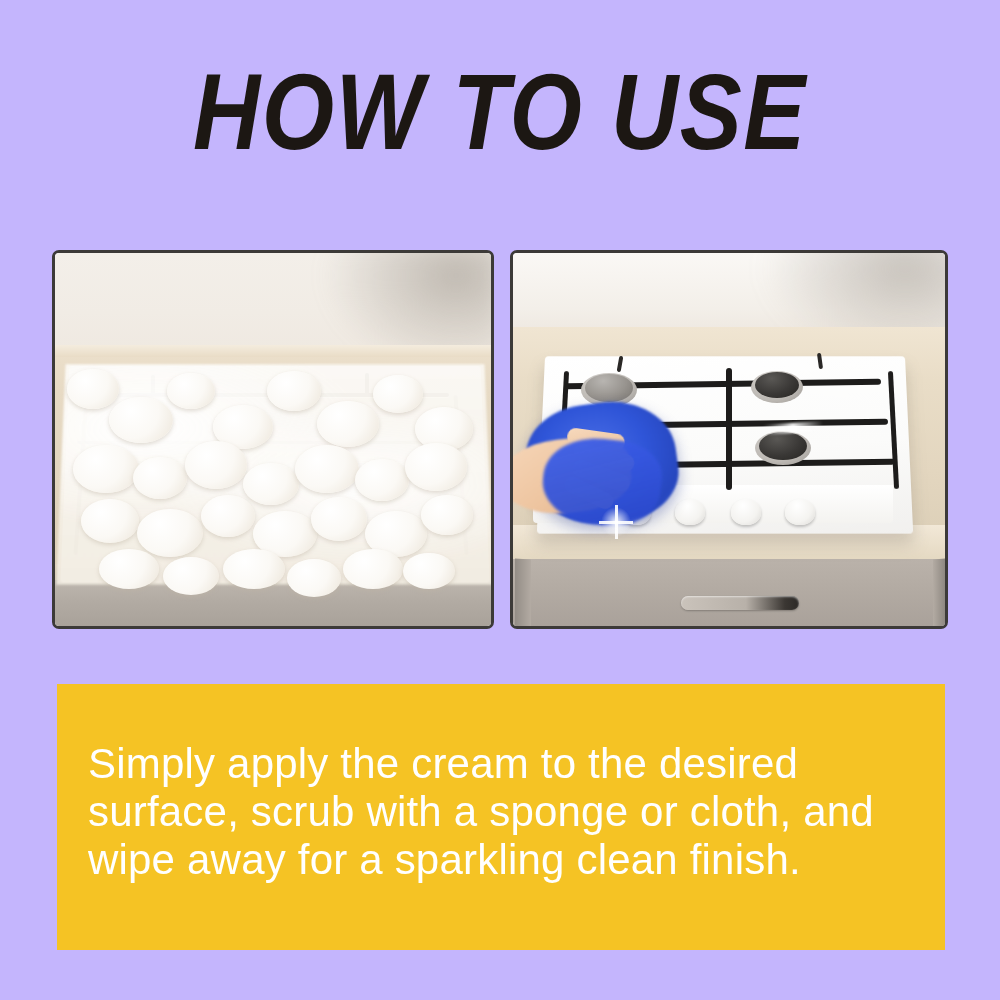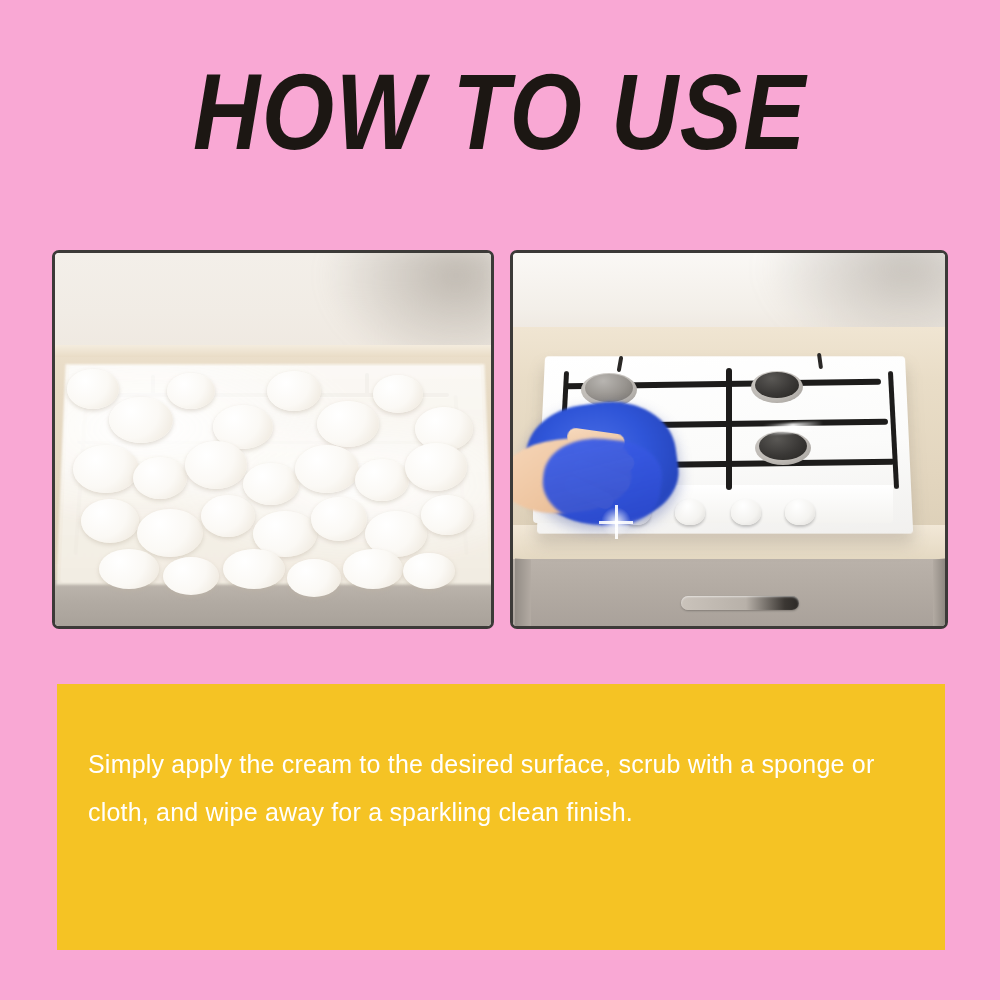--- a/index.html
+++ b/index.html
@@ -2,21 +2,21 @@
 <html><head>
 <meta charset="utf-8">
 <style>
   * { box-sizing: border-box; margin: 0; padding: 0; }
   html, body {
     width: 1000px; height: 1000px;
     background: #ffffff;
     font-family: "Liberation Sans", sans-serif;
     overflow: hidden;
   }
-  .page { position: relative; width: 1000px; height: 1000px; background: #f9a8d4; }
+  .page { position: relative; width: 1000px; height: 1000px; background: #c4b5fd; }
 
   
   .title {
     position: absolute;
     left: 0; right: 0;
     top: 58px;
     text-align: center;
     font-family: "Liberation Sans", sans-serif;
     font-size: 108px;
     font-weight: bold;
@@ -247,21 +247,21 @@
     position: absolute;
     left: 57px; top: 684px;
     width: 888px; height: 266px;
     background: #f5c324;
   }
   .banner-text {
     position: absolute;
     left: 31px; top: 56px; right: 30px;
     color: #ffffff;
     font-family: "Liberation Sans", sans-serif;
-    font-size: 25px;
+    font-size: 42px;
     font-weight: 400;
     line-height: 48px;
     letter-spacing: .2px;
   }
 </style>
 </head>
 <body>
 
 <div class="page">
 

